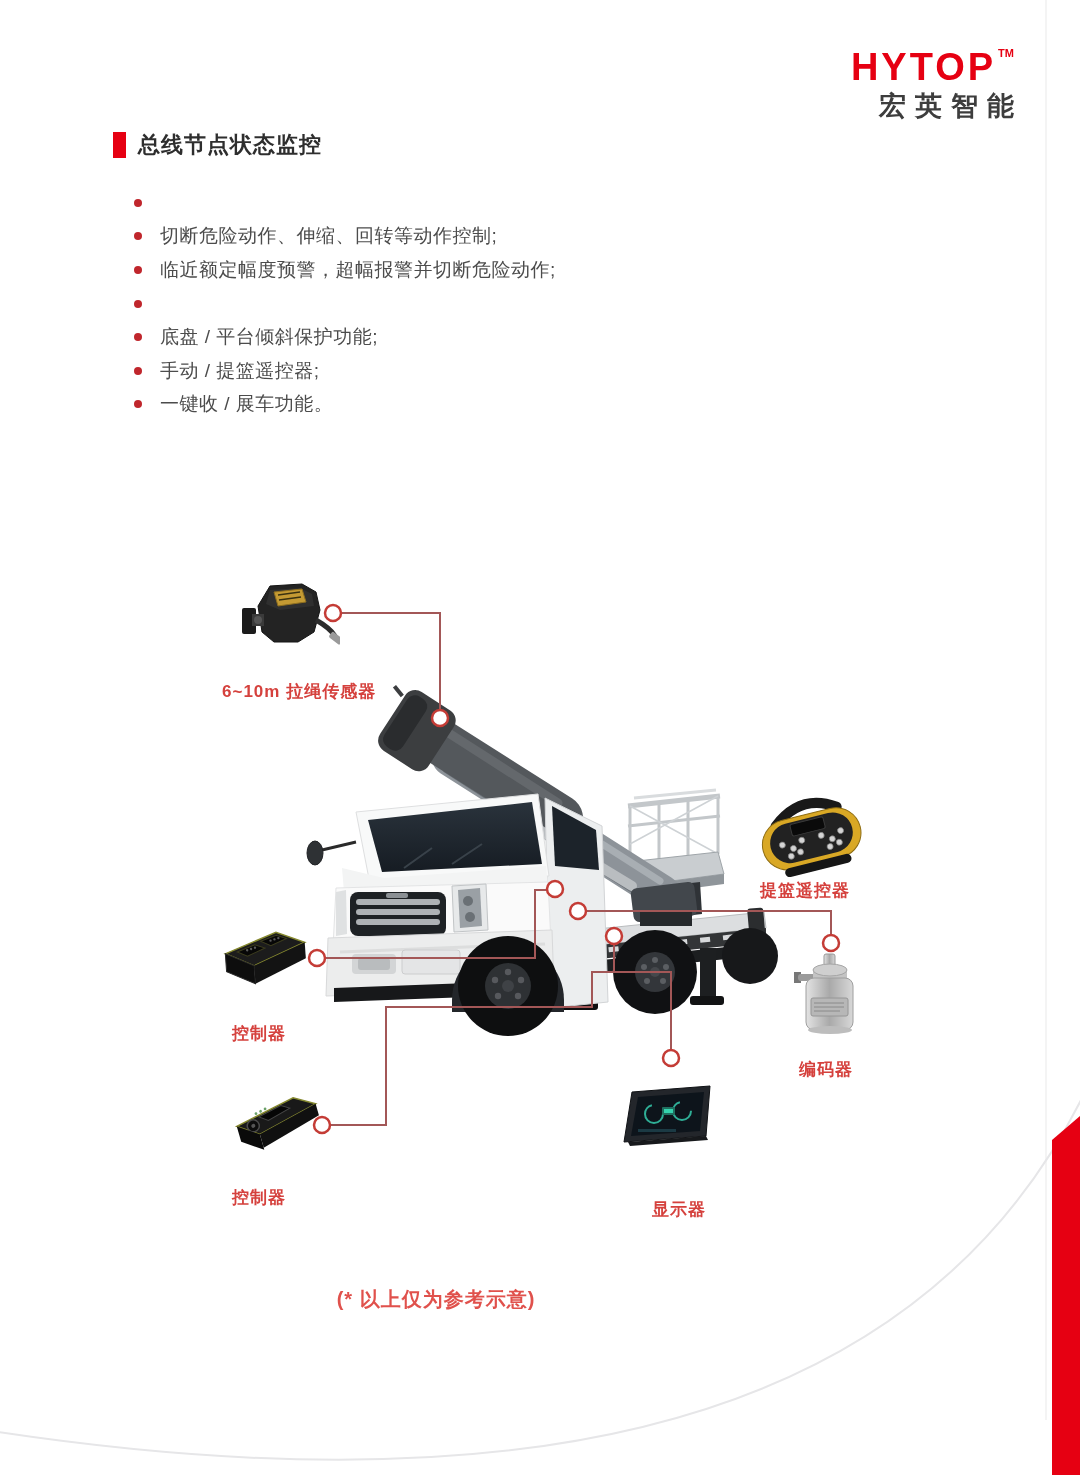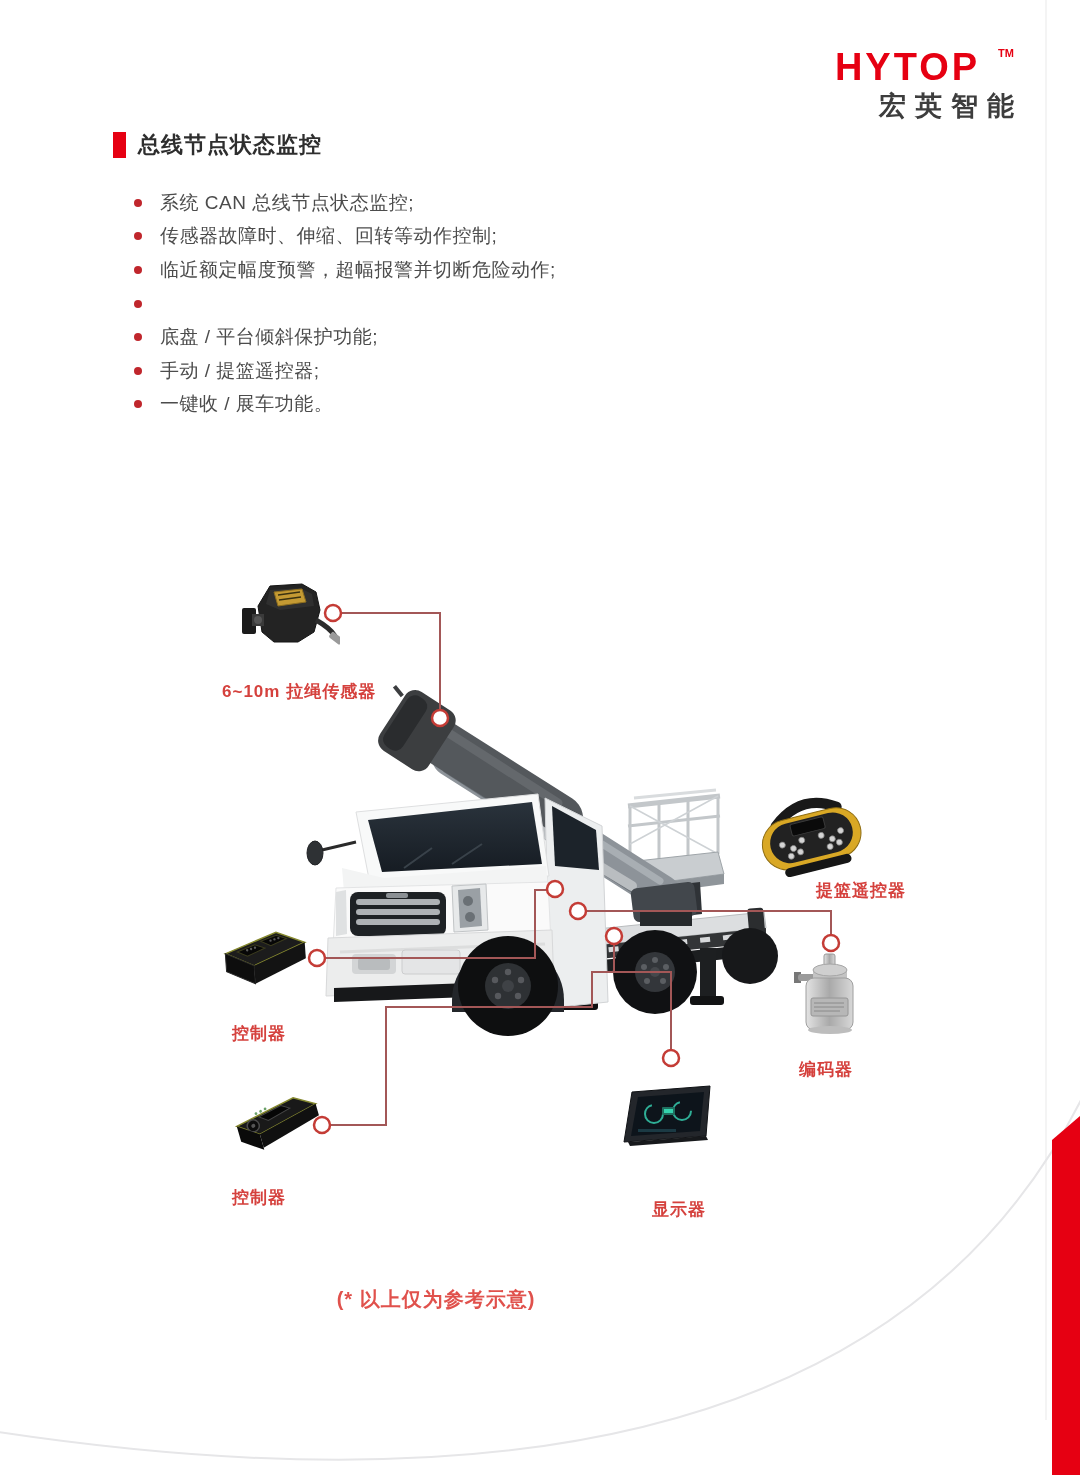--- a/index.html
+++ b/index.html
@@ -6,21 +6,21 @@
   .page{
     position:relative;width:1080px;height:1475px;background:#ffffff;overflow:hidden;
     font-family:"Liberation Sans","DejaVu Sans",sans-serif;
   }
   
   .logo{position:absolute;top:48px;right:66px;text-align:right;line-height:1;}
   .logo .brand{
     font-size:38px;font-weight:800;color:#e60012;letter-spacing:3px;
     font-family:"Liberation Sans",sans-serif;
   }
-  .logo .tm{font-size:11px;font-weight:700;color:#e60012;vertical-align:top;margin-left:18px;}
+  .logo .tm{font-size:11px;font-weight:700;color:#e60012;vertical-align:top;margin-left:2px;}
   .logo .cn{margin-top:7px;font-size:27px;font-weight:700;color:#3d3d3d;letter-spacing:9px;margin-right:-9px;}
   
   .heading{position:absolute;top:130px;left:113px;display:flex;align-items:center;}
   .heading .bar{width:13px;height:26px;background:#e60012;margin-right:12px;}
   .heading .txt{font-size:22px;font-weight:700;color:#2e2e2e;letter-spacing:1px;}
   
   .features{position:absolute;top:186px;left:134px;list-style:none;margin:0;padding:0;}
   .features li{display:flex;align-items:center;height:33.6px;}
   .features .dot{width:8px;height:8px;border-radius:50%;background:#c0262c;margin-right:18px;flex:none;}
   .features .ftxt{font-size:19px;color:#4c4c4c;letter-spacing:0.5px;}
@@ -47,25 +47,24 @@
   </div>
 
   <div class="heading">
     <span class="bar"></span>
     <span class="txt">总线节点状态监控</span>
   </div>
 
   <ul class="features">
     <li>
         <span class="dot"></span>
-        <span class="ftxt">系统 CAN 总线节点状态监控;</span>
-      </li>
-    <li>
-        <span class="dot"></span>
-        <span class="ftxt">传感器故障时、伸缩、回转等动作控制;</span>
+      </li>
+    <li>
+        <span class="dot"></span>
+        <span class="ftxt">切断危险动作、伸缩、回转等动作控制;</span>
       </li>
     <li>
         <span class="dot"></span>
         <span class="ftxt">临近额定幅度预警，超幅报警并切断危险动作;</span>
       </li>
     <li>
         <span class="dot"></span>
       </li>
     <li>
         <span class="dot"></span>
@@ -329,21 +328,21 @@
       <circle cx="36" cy="32" r="9" fill="none" stroke="#2fae96" stroke-width="2" stroke-dasharray="40 16"></circle>
       <circle cx="64" cy="29" r="9" fill="none" stroke="#2fae96" stroke-width="2" stroke-dasharray="40 16"></circle>
       <rect x="44" y="25" width="13" height="8" rx="1" fill="#1f6f5f"></rect>
       <rect x="46" y="27" width="9" height="4" fill="#35d3ae"></rect>
       <rect x="20" y="47" width="38" height="3" fill="#1b3a44"></rect>
       <polygon points="10,60 88,54 90,58 12,64" fill="#17191c"></polygon>
     </svg>
   </div>
 
   <div class="dlabel" style="left:222px;top:680px;">6~10m 拉绳传感器</div>
-  <div class="dlabel" style="left:816px;top:879px;">提篮遥控器</div>
+  <div class="dlabel" style="left:760px;top:879px;">提篮遥控器</div>
   <div class="dlabel" style="left:232px;top:1022px;">控制器</div>
   <div class="dlabel" style="left:799px;top:1058px;">编码器</div>
   <div class="dlabel" style="left:232px;top:1186px;">控制器</div>
   <div class="dlabel" style="left:652px;top:1198px;">显示器</div>
 
   <div class="footnote">(* 以上仅为参考示意)</div>
 
 </div>
 
 </body></html>

